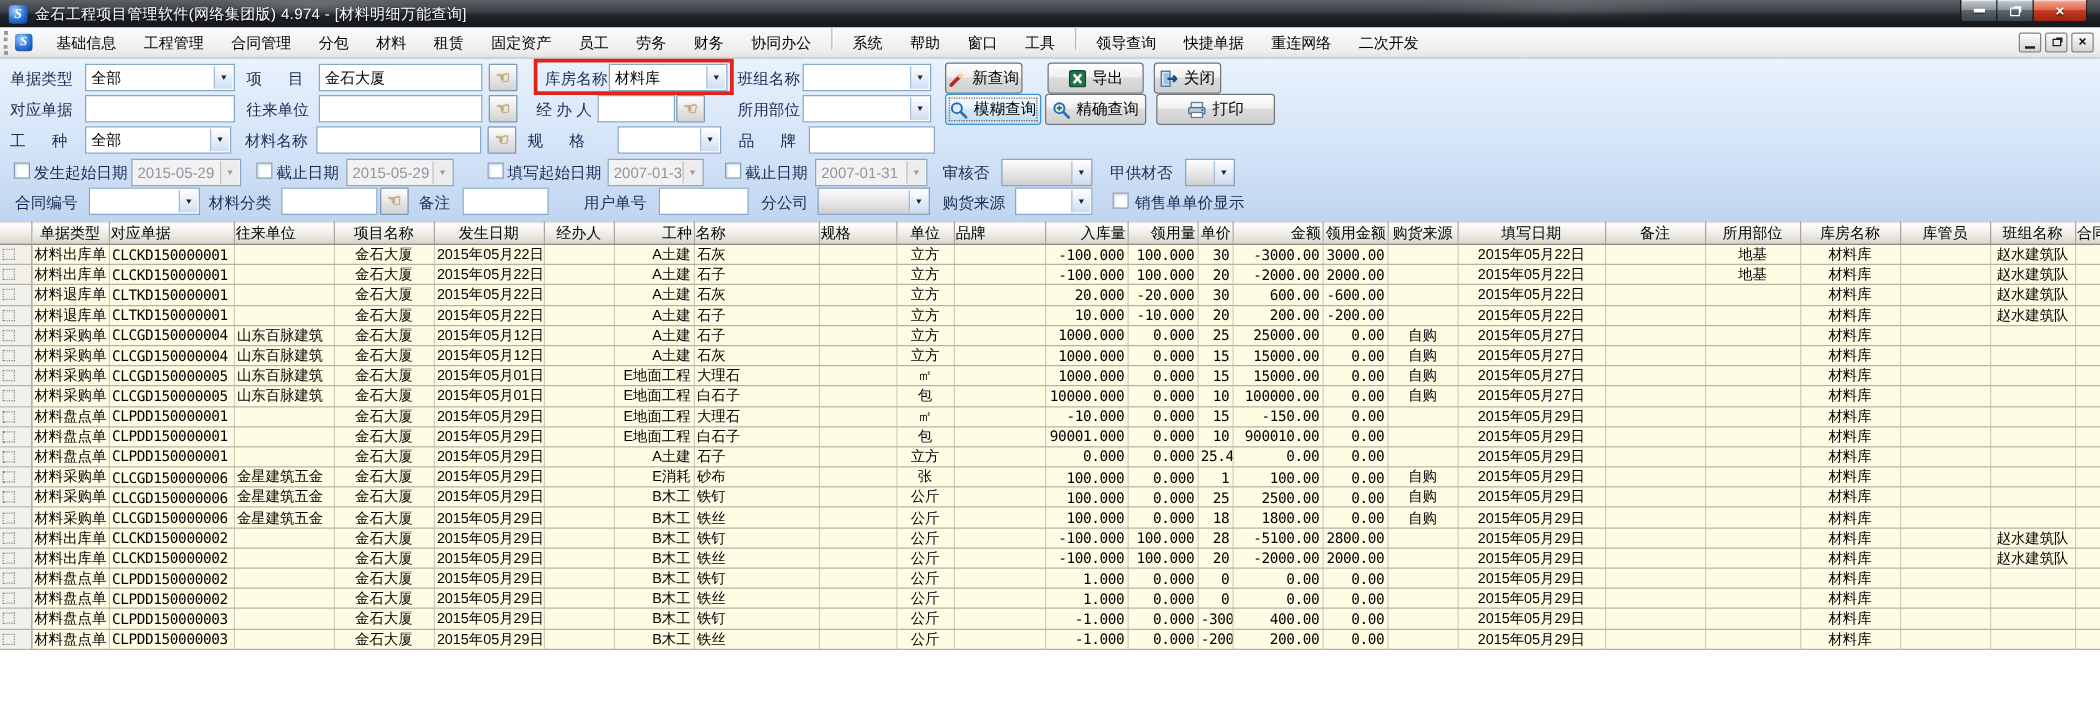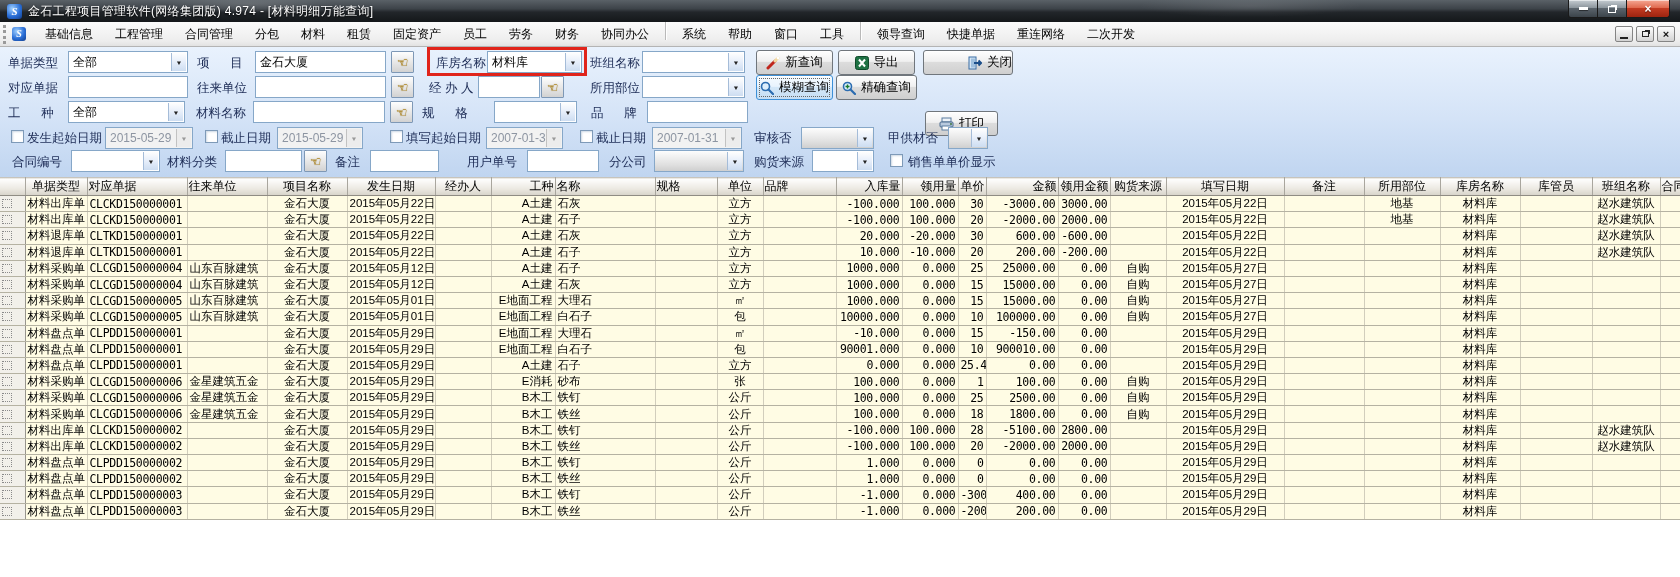--- a/index.html
+++ b/index.html
@@ -202,36 +202,36 @@
   </div>
 
   <span class="flabel" style="left:590px;top:8px;">班组名称</span>
   <div class="combo" style="left:642px;top:4px;width:103px;">
     <span class="val"></span>
     <span class="cbtn">
         <span class="arr">▼</span>
       </span>
   </div>
 
-  <div class="qbtn" style="left:756px;top:3px;width:77px;">
+  <div class="qbtn" style="left:756px;top:3px;width:62px;">
     <svg width="14" height="14" viewBox="0 0 14 14">
         <path d="M2 12 L9 5" stroke="#c0261c" stroke-width="3" stroke-linecap="round"></path>
         <path d="M9 5 L12 2" stroke="#f2d8a0" stroke-width="3" stroke-linecap="round"></path>
         <circle cx="12" cy="2" r="1.4" fill="#fff"></circle>
       </svg>
     <span>新查询</span>
   </div>
   <div class="qbtn" style="left:838px;top:3px;width:77px;">
     <svg width="14" height="14" viewBox="0 0 14 14">
         <rect x="0.5" y="0.5" width="13" height="13" rx="2" fill="#1f7244" stroke="#0f4a2a"></rect>
         <path d="M4 3.5 L10 10.5 M10 3.5 L4 10.5" stroke="#fff" stroke-width="2"></path>
       </svg>
     <span>导出</span>
   </div>
-  <div class="qbtn" style="left:923px;top:3px;width:90px;justify-content:flex-end;">
+  <div class="qbtn" style="left:923px;top:3px;width:54px;">
     <svg width="14" height="14" viewBox="0 0 14 14">
         <rect x="1" y="1" width="7" height="12" fill="#d7e6f4" stroke="#3a6ea5"></rect>
         <rect x="3" y="2.5" width="4" height="9" fill="#9fc0de"></rect>
         <path d="M6 7 H13 M10.5 4.5 L13 7 L10.5 9.5" stroke="#1c4f8a" stroke-width="2" fill="none"></path>
       </svg>
     <span>关闭</span>
   </div>
 
   <span class="flabel" style="left:8px;top:33px;">对应单据</span>
   <div class="tbox" style="left:68px;top:29px;width:120px;">
@@ -266,21 +266,21 @@
     <span>模糊查询</span>
   </div>
   <div class="qbtn" style="left:836px;top:28px;width:81px;">
     <svg width="14" height="14" viewBox="0 0 14 14">
         <circle cx="5.5" cy="5.5" r="4" fill="#dceefc" stroke="#2b6cb0" stroke-width="1.6"></circle>
         <path d="M3.5 5.5 H7.5 M5.5 3.5 V7.5" stroke="#1b7a2f" stroke-width="1.4"></path>
         <path d="M8.5 8.5 L13 13" stroke="#2b6cb0" stroke-width="2.2" stroke-linecap="round"></path>
       </svg>
     <span>精确查询</span>
   </div>
-  <div class="qbtn" style="left:925px;top:28px;width:73px;margin-top:36px;">
+  <div class="qbtn" style="left:925px;top:28px;width:95px;">
     <svg width="15" height="14" viewBox="0 0 15 14">
         <rect x="3" y="1" width="9" height="4" fill="#eef3f8" stroke="#5a7ca0"></rect>
         <rect x="1" y="5" width="13" height="5" rx="1" fill="#b9cade" stroke="#4a6a8e"></rect>
         <rect x="3" y="9" width="9" height="4" fill="#fff" stroke="#5a7ca0"></rect>
         <circle cx="12" cy="7" r="0.9" fill="#2f6c2f"></circle>
       </svg>
     <span>打印</span>
   </div>
 
   <span class="flabel" style="left:8px;top:58px;">工      种</span>

